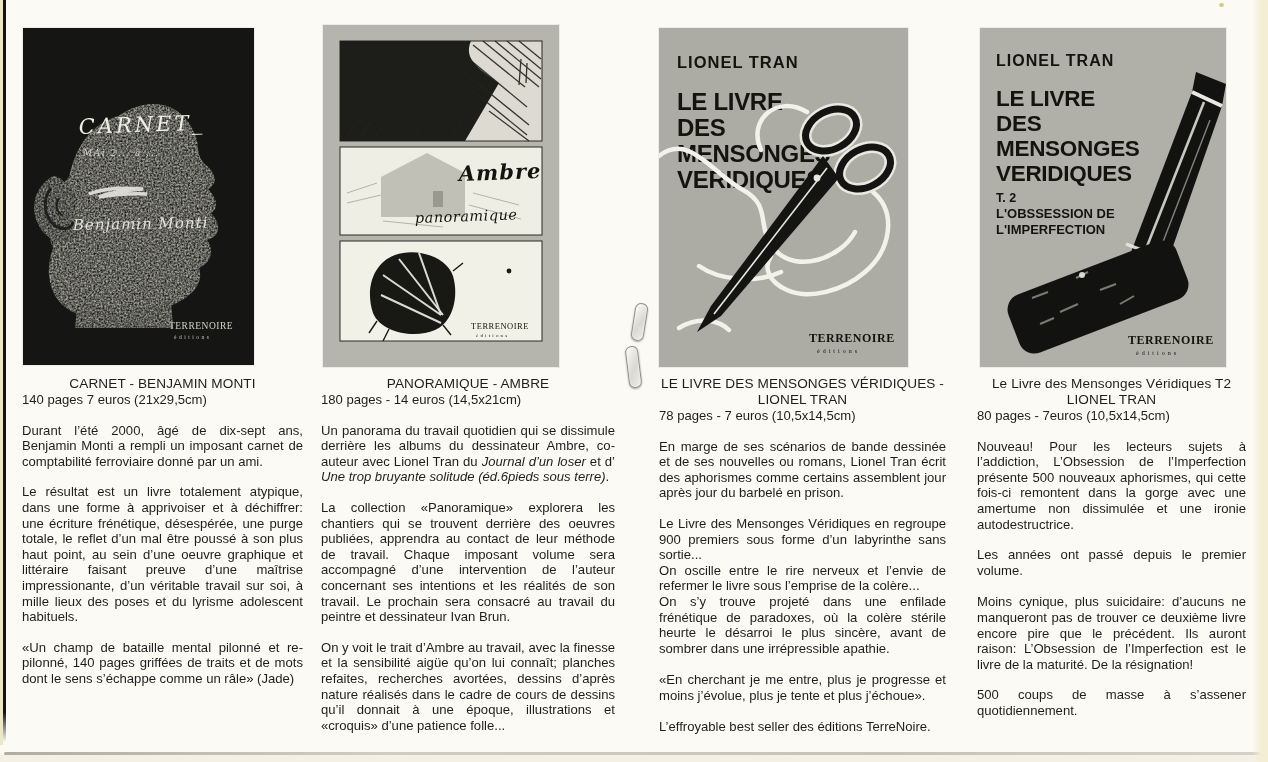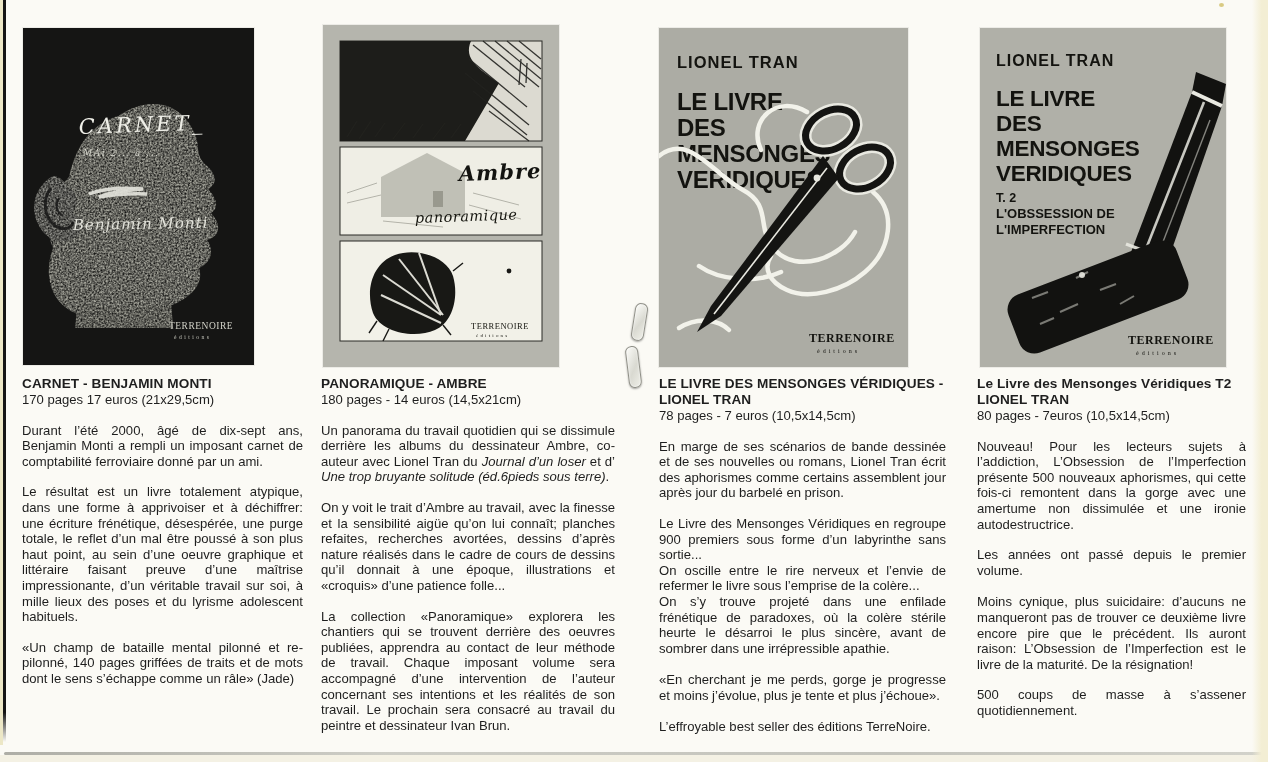--- a/index.html
+++ b/index.html
@@ -22,21 +22,21 @@
   .prong{position:absolute;width:11px;border:1px solid #8f8f87;border-radius:6px;
       background:linear-gradient(120deg,#fdfdfa,#d9d9d1 55%,#efefe8);
       box-shadow:0 1px 2px rgba(0,0,0,.35), inset 0 0 2px #fff;}
   .prong.p1{left:9px;top:3px;height:36px;transform:rotate(9deg);}
   .prong.p2{left:3px;top:46px;height:40px;transform:rotate(-7deg);}
   
   .col{position:absolute;top:0;height:762px;}
   .cover{position:absolute;box-shadow:0 0 0 1px rgba(0,0,0,.06);}
   .cover svg{display:block;}
   .text{position:absolute;top:376px;left:0;right:0;}
-  h2{font-size:13.6px;line-height:16px;margin:0;font-weight:700;letter-spacing:.1px;}
+  h2{font-size:13.6px;line-height:16px;margin:0;font-weight:400;letter-spacing:.1px;text-align:center;}
   h2 span{display:block;}
   .specs{font-size:13.1px;line-height:16px;margin:0 0 14px 0;}
   .text p{font-size:13.1px;line-height:15.6px;text-align:justify;margin:0 0 15px 0;}
   .text p.tight{margin:0;}
   .text p.endgroup{margin:16px 0 15px 0;}
   .text p.quote{}
   .text p.gap-top{margin-top:7px;}
   .it{font-style:italic;}
   #col1{left:22px;width:281px;}
   #col2{left:321px;width:294px;}
@@ -89,21 +89,21 @@
         <g>
           <text x="146" y="301" font-size="9.5" fill="#d2d2c8" font-family="Liberation Serif, serif" letter-spacing="0.5">TERRENOIRE</text>
           <text x="151" y="311" font-size="5.5" fill="#c8c8be" font-family="Liberation Serif, serif" letter-spacing="2.5">éditions</text>
         </g>
       </svg>
     </div>
     <div class="text">
       <h2>
           <span>CARNET - BENJAMIN MONTI</span>
         </h2>
-      <p class="specs">170 pages 17 euros (21x29,5cm)</p>
+      <p class="specs">140 pages 7 euros (21x29,5cm)</p>
       <p>Durant l’été 2000, âgé de dix-sept ans, Benjamin Monti a rempli un imposant carnet de comptabilité ferroviaire donné par un ami.</p>
       <p>Le résultat est un livre totalement atypique, dans une forme à apprivoiser et à déchiffrer: une écriture frénétique, désespérée, une purge totale, le reflet d’un mal être poussé à son plus haut point, au sein d’une oeuvre graphique et littéraire faisant preuve d’une maîtrise impressionante, d’un véritable travail sur soi, à mille lieux des poses et du lyrisme adolescent habituels.</p>
       <p class="quote">«Un champ de bataille mental pilonné et re-pilonné, 140 pages griffées de traits et de mots dont le sens s’échappe comme un râle» (Jade)</p>
     </div>
   </section>
 
   <section class="col" id="col2">
     <div class="cover">
       <svg width="236" height="342" viewBox="0 0 236 342" xmlns="http://www.w3.org/2000/svg">
         <rect width="236" height="342" fill="#b5b5ad"></rect>
@@ -172,22 +172,22 @@
           </g>
         </g>
       </svg>
     </div>
     <div class="text">
       <h2>
           <span>PANORAMIQUE - AMBRE</span>
         </h2>
       <p class="specs">180 pages - 14 euros (14,5x21cm)</p>
       <p><span>Un panorama du travail quotidien qui se dissimule derrière les albums du dessinateur Ambre, co-auteur avec Lionel Tran du </span><span class="it">Journal d’un loser</span><span> et d’ </span><span class="it">Une trop bruyante solitude (éd.6pieds sous terre)</span><span>.</span></p>
+      <p>La collection «Panoramique» explorera les chantiers qui se trouvent derrière des oeuvres publiées, apprendra au contact de leur méthode de travail. Chaque imposant volume sera accompagné d’une intervention de l’auteur concernant ses intentions et les réalités de son travail. Le prochain sera consacré au travail du peintre et dessinateur Ivan Brun.</p>
       <p>On y voit le trait d’Ambre au travail, avec la finesse et la sensibilité aigüe qu’on lui connaît; planches refaites, recherches avortées, dessins d’après nature réalisés dans le cadre de cours de dessins qu’il donnait à une époque, illustrations et «croquis» d’une patience folle...</p>
-      <p>La collection «Panoramique» explorera les chantiers qui se trouvent derrière des oeuvres publiées, apprendra au contact de leur méthode de travail. Chaque imposant volume sera accompagné d’une intervention de l’auteur concernant ses intentions et les réalités de son travail. Le prochain sera consacré au travail du peintre et dessinateur Ivan Brun.</p>
     </div>
   </section>
 
   <section class="col" id="col3">
     <div class="cover">
       <svg width="249" height="339" viewBox="0 0 249 339" xmlns="http://www.w3.org/2000/svg">
         <rect width="249" height="339" fill="#acaca4"></rect>
         <text x="18" y="40" font-size="16.5" font-weight="bold" font-family="Liberation Sans, sans-serif" fill="#13130f" letter-spacing="1">LIONEL TRAN</text>
         <g font-family="Liberation Sans, sans-serif" font-weight="bold" fill="#13130f" font-size="24" letter-spacing="-0.3">
           <text x="18" y="82">LE LIVRE</text>
@@ -226,21 +226,21 @@
     <div class="text">
       <h2>
           <span>LE LIVRE DES MENSONGES VÉRIDIQUES -</span>
           <span>LIONEL TRAN</span>
         </h2>
       <p class="specs">78 pages - 7 euros (10,5x14,5cm)</p>
       <p>En marge de ses scénarios de bande dessinée et de ses nouvelles ou romans, Lionel Tran écrit des aphorismes comme certains assemblent jour après jour du barbelé en prison.</p>
       <p class="tight">Le Livre des Mensonges Véridiques en regroupe 900 premiers sous forme d’un labyrinthe sans sortie...</p>
       <p class="tight">On oscille entre le rire nerveux et l’envie de refermer le livre sous l’emprise de la colère...</p>
       <p class="tight">On s’y trouve projeté dans une enfilade frénétique de paradoxes, où la colère stérile heurte le désarroi le plus sincère, avant de sombrer dans une irrépressible apathie.</p>
-      <p class="endgroup">«En cherchant je me perds, gorge je progresse et moins j’évolue, plus je tente et plus j’échoue».</p>
+      <p class="endgroup">«En cherchant je me entre, plus je progresse et moins j’évolue, plus je tente et plus j’échoue».</p>
       <p>L’effroyable best seller des éditions TerreNoire.</p>
     </div>
   </section>
 
   <section class="col" id="col4">
     <div class="cover">
       <svg width="246" height="339" viewBox="0 0 246 339" xmlns="http://www.w3.org/2000/svg">
         <rect width="246" height="339" fill="#b0b0a8"></rect>
         <text x="16" y="38" font-size="16" font-weight="bold" font-family="Liberation Sans, sans-serif" fill="#13130f" letter-spacing="1">LIONEL TRAN</text>
         <g font-family="Liberation Sans, sans-serif" font-weight="bold" fill="#13130f" font-size="22.5" letter-spacing="-0.3">

